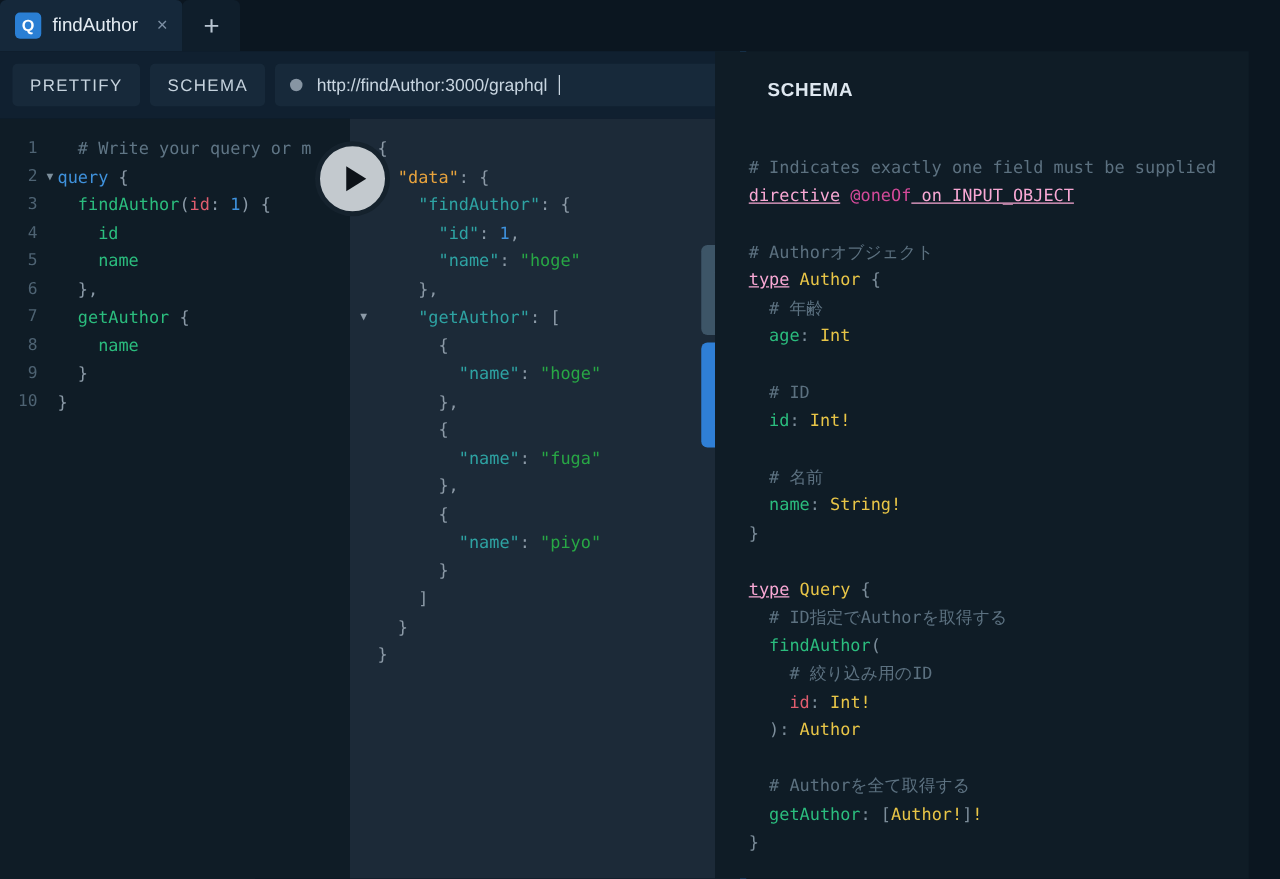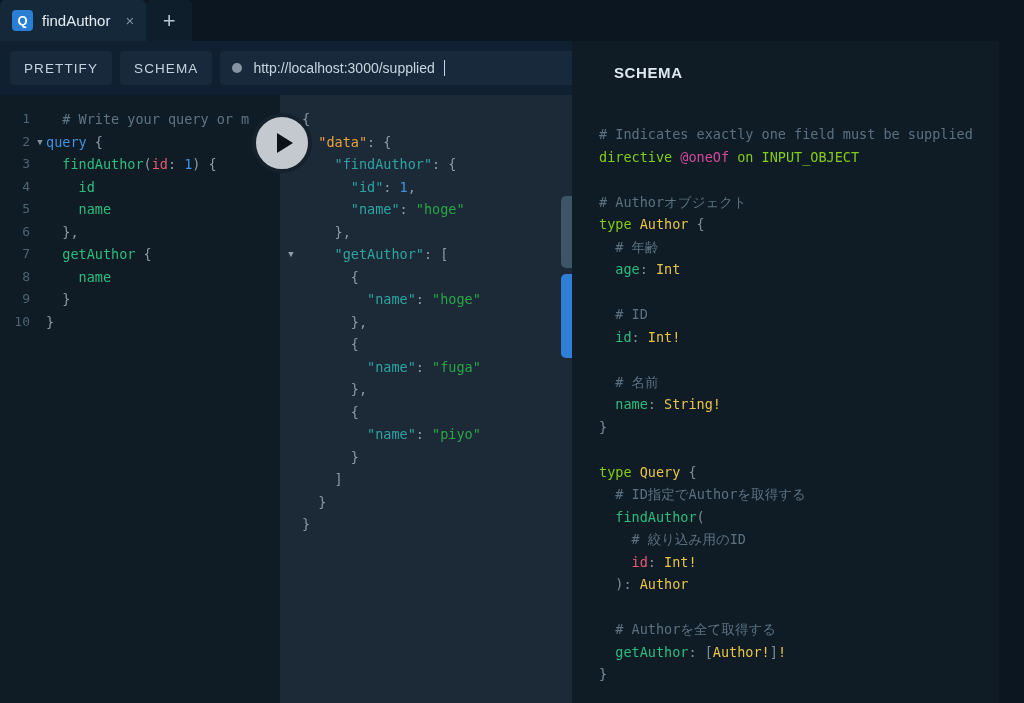--- a/index.html
+++ b/index.html
@@ -212,21 +212,21 @@
 
   
   .r-punc  { color: #8c9aa7; }
   .r-key   { color: #2ea3a3; }
   .r-dataK { color: #e8a33d; }
   .r-str   { color: #28a745; }
   .r-num   { color: #3f92dd; }
 
   
   .s-cmt   { color: #5c7180; }
-  .s-kw    { color: #84cc16; }
+  .s-kw    { color: #f9a8d4; text-decoration: underline; }
   .s-type  { color: #e8c547; }
   .s-name  { color: #2bbd7e; }
   .s-dir   { color: #d44a9a; }
   .s-punc  { color: #7c8d9a; }
   .s-arg   { color: #e05d6f; }
   .s-bang  { color: #e8c547; }
 
   .schema-title {
     position: absolute;
     left: 614px; top: 64px;
@@ -297,21 +297,21 @@
       <span class="tab-close">×</span>
     </div>
     <div class="tab-add">+</div>
   </div>
 
   <div class="toolbar">
     <div class="tb-btn">PRETTIFY</div>
     <div class="tb-btn">SCHEMA</div>
     <div class="urlbar">
       <span class="url-dot"></span>
-      <span class="url-text" title="Enter an endpoint URL">http://localhost:3000/supplied</span>
+      <span class="url-text" title="Enter an endpoint URL">http://findAuthor:3000/graphql</span>
       <span class="url-caret"></span>
     </div>
   </div>
 
   <div class="pane-query">
     <div class="code query-code" id="query-code"><div class="code-row"><span class="gutter">1</span><span class="fold blank">▼</span><span class="src"><span class="t-cmt">  # Write your query or m</span></span></div><div class="code-row"><span class="gutter">2</span><span class="fold">▼</span><span class="src"><span class="t-kw">query</span><span class="t-punc"> {</span></span></div><div class="code-row"><span class="gutter">3</span><span class="fold blank">▼</span><span class="src"><span class="t-punc">  </span><span class="t-field">findAuthor</span><span class="t-punc">(</span><span class="t-arg">id</span><span class="t-punc">: </span><span class="t-num">1</span><span class="t-punc">) {</span></span></div><div class="code-row"><span class="gutter">4</span><span class="fold blank">▼</span><span class="src"><span class="t-punc">    </span><span class="t-field">id</span></span></div><div class="code-row"><span class="gutter">5</span><span class="fold blank">▼</span><span class="src"><span class="t-punc">    </span><span class="t-field">name</span></span></div><div class="code-row"><span class="gutter">6</span><span class="fold blank">▼</span><span class="src"><span class="t-punc">  },</span></span></div><div class="code-row"><span class="gutter">7</span><span class="fold blank">▼</span><span class="src"><span class="t-punc">  </span><span class="t-field">getAuthor</span><span class="t-punc"> {</span></span></div><div class="code-row"><span class="gutter">8</span><span class="fold blank">▼</span><span class="src"><span class="t-punc">    </span><span class="t-field">name</span></span></div><div class="code-row"><span class="gutter">9</span><span class="fold blank">▼</span><span class="src"><span class="t-punc">  }</span></span></div><div class="code-row"><span class="gutter">10</span><span class="fold blank">▼</span><span class="src"><span class="t-punc">}</span></span></div></div>
   </div>
 
   <div class="pane-response">
     <div class="code resp-code" id="resp-code"><div class="resp-row"><span class="resp-fold">▼</span><span class="src"><span class="r-punc">{</span></span></div><div class="resp-row"><span class="resp-fold">▼</span><span class="src"><span class="r-punc">  </span><span class="r-dataK">"data"</span><span class="r-punc">: {</span></span></div><div class="resp-row"><span class="resp-fold blank">▼</span><span class="src"><span class="r-punc">    </span><span class="r-key">"findAuthor"</span><span class="r-punc">: {</span></span></div><div class="resp-row"><span class="resp-fold blank">▼</span><span class="src"><span class="r-punc">      </span><span class="r-key">"id"</span><span class="r-punc">: </span><span class="r-num">1</span><span class="r-punc">,</span></span></div><div class="resp-row"><span class="resp-fold blank">▼</span><span class="src"><span class="r-punc">      </span><span class="r-key">"name"</span><span class="r-punc">: </span><span class="r-str">"hoge"</span></span></div><div class="resp-row"><span class="resp-fold blank">▼</span><span class="src"><span class="r-punc">    },</span></span></div><div class="resp-row"><span class="resp-fold">▼</span><span class="src"><span class="r-punc">    </span><span class="r-key">"getAuthor"</span><span class="r-punc">: [</span></span></div><div class="resp-row"><span class="resp-fold blank">▼</span><span class="src"><span class="r-punc">      {</span></span></div><div class="resp-row"><span class="resp-fold blank">▼</span><span class="src"><span class="r-punc">        </span><span class="r-key">"name"</span><span class="r-punc">: </span><span class="r-str">"hoge"</span></span></div><div class="resp-row"><span class="resp-fold blank">▼</span><span class="src"><span class="r-punc">      },</span></span></div><div class="resp-row"><span class="resp-fold blank">▼</span><span class="src"><span class="r-punc">      {</span></span></div><div class="resp-row"><span class="resp-fold blank">▼</span><span class="src"><span class="r-punc">        </span><span class="r-key">"name"</span><span class="r-punc">: </span><span class="r-str">"fuga"</span></span></div><div class="resp-row"><span class="resp-fold blank">▼</span><span class="src"><span class="r-punc">      },</span></span></div><div class="resp-row"><span class="resp-fold blank">▼</span><span class="src"><span class="r-punc">      {</span></span></div><div class="resp-row"><span class="resp-fold blank">▼</span><span class="src"><span class="r-punc">        </span><span class="r-key">"name"</span><span class="r-punc">: </span><span class="r-str">"piyo"</span></span></div><div class="resp-row"><span class="resp-fold blank">▼</span><span class="src"><span class="r-punc">      }</span></span></div><div class="resp-row"><span class="resp-fold blank">▼</span><span class="src"><span class="r-punc">    ]</span></span></div><div class="resp-row"><span class="resp-fold blank">▼</span><span class="src"><span class="r-punc">  }</span></span></div><div class="resp-row"><span class="resp-fold blank">▼</span><span class="src"><span class="r-punc">}</span></span></div></div>

